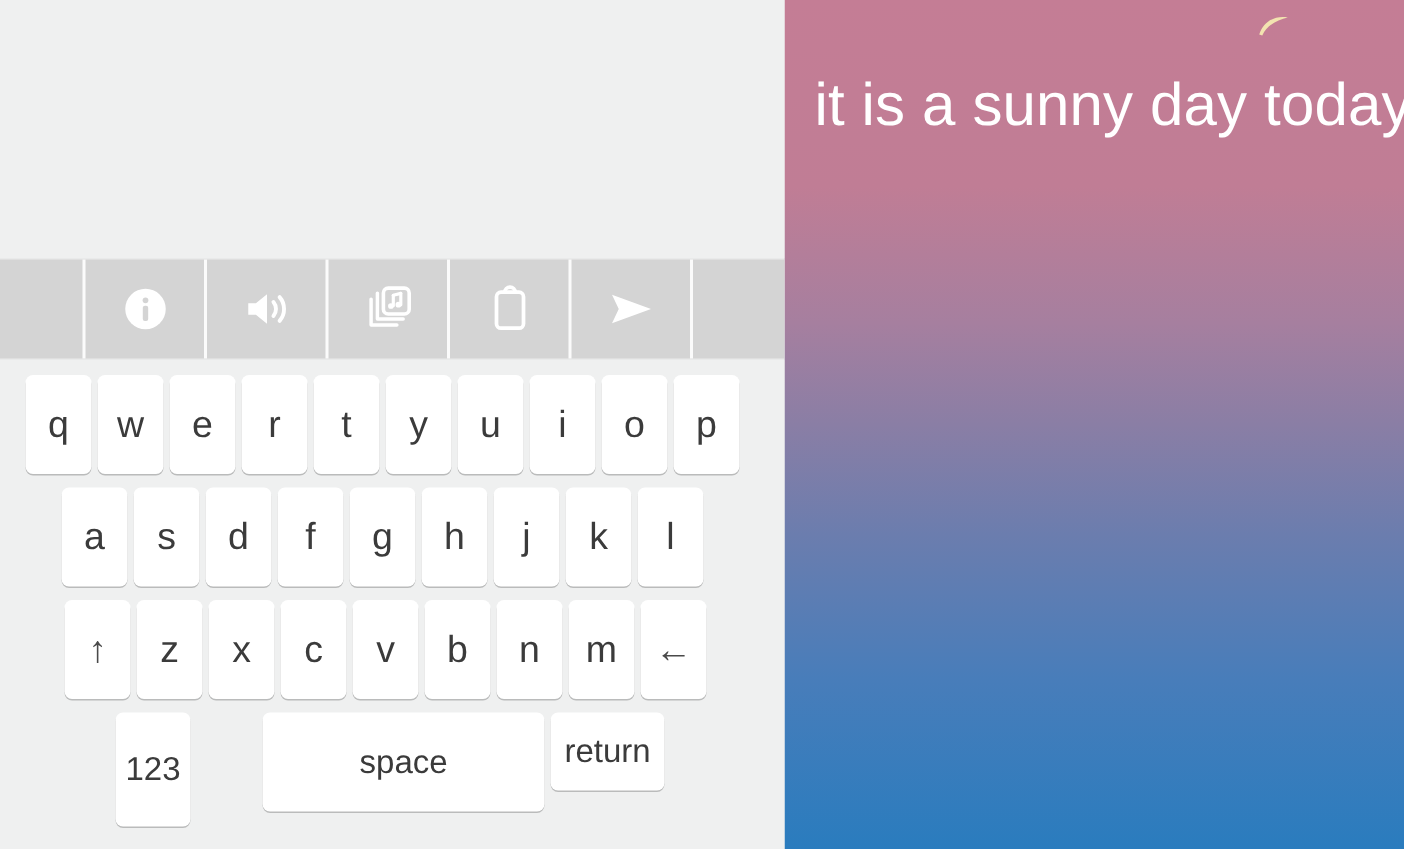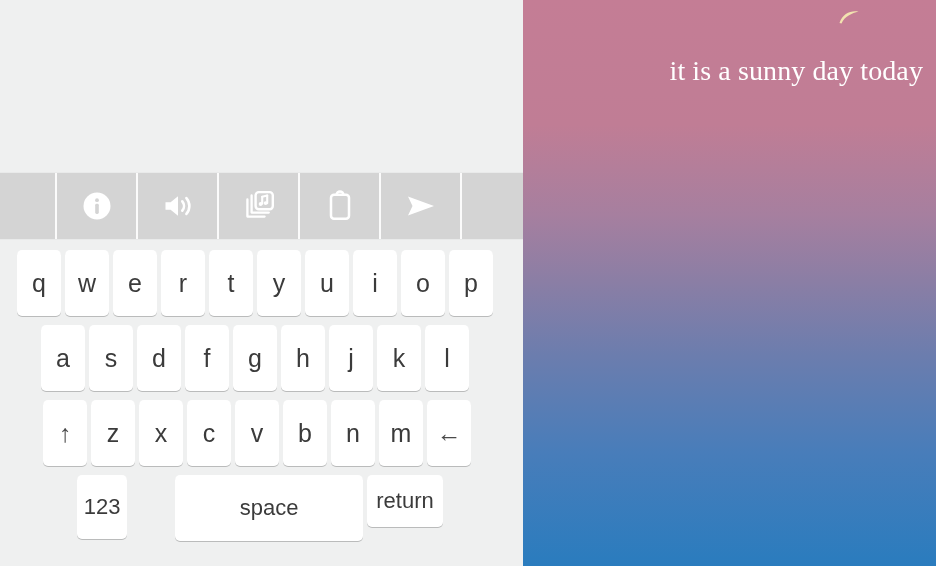--- a/index.html
+++ b/index.html
@@ -108,21 +108,21 @@
   .key.fnkey {
     width: 44px;
     height: 66px;
     font-size: 25px;
     margin-right: 4px;
     color: #4a4a4a;
   }
 
   .key.num {
     width: 58px;
-    height: 64px;
+    height: 76px;
     font-size: 22px;
     margin-right: 4px;
   }
   .key.space {
     width: 218px;
     height: 66px;
     font-size: 22px;
     margin-right: 4px;
     margin-left: 44px;
   }
@@ -149,24 +149,24 @@
         #8a7ea5 50%,
         #6b7dae 63%,
         #487dba 80%,
         #2a7cbe 100%);
   }
   #preview-text {
     position: absolute;
     top: 50px;
     right: 13px;
     left: 20px;
-    text-align: right;
+    text-align: center;
     color: #ffffff;
-    font-family: Liberation Serif, serif;
-    font-size: 28px;
+    font-family: Liberation Sans, sans-serif;
+    font-size: 40px;
     font-weight: 400;
     line-height: 41px;
     letter-spacing: 0.1px;
     white-space: nowrap;
   }
   #caret-mark {
     position: absolute;
     left: 315px;
     top: 9px;
     width: 22px;

